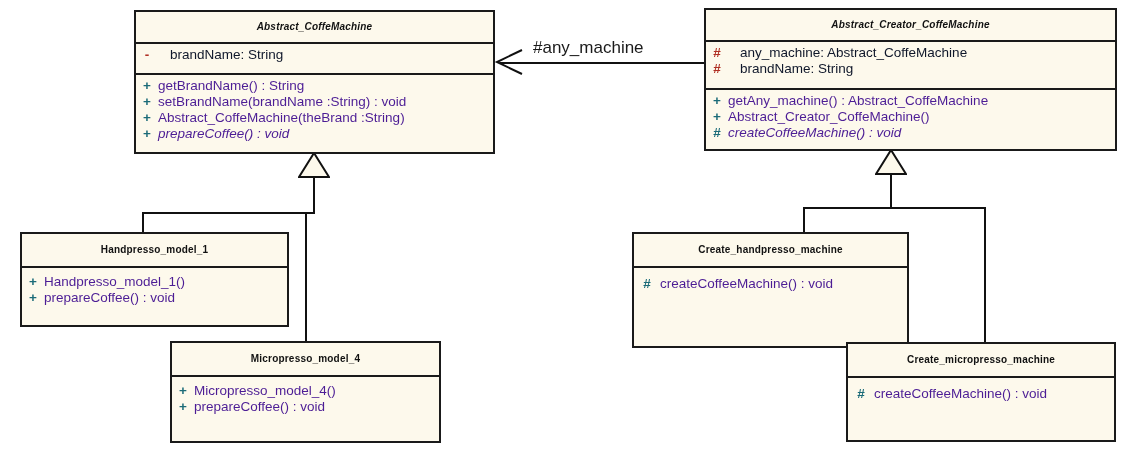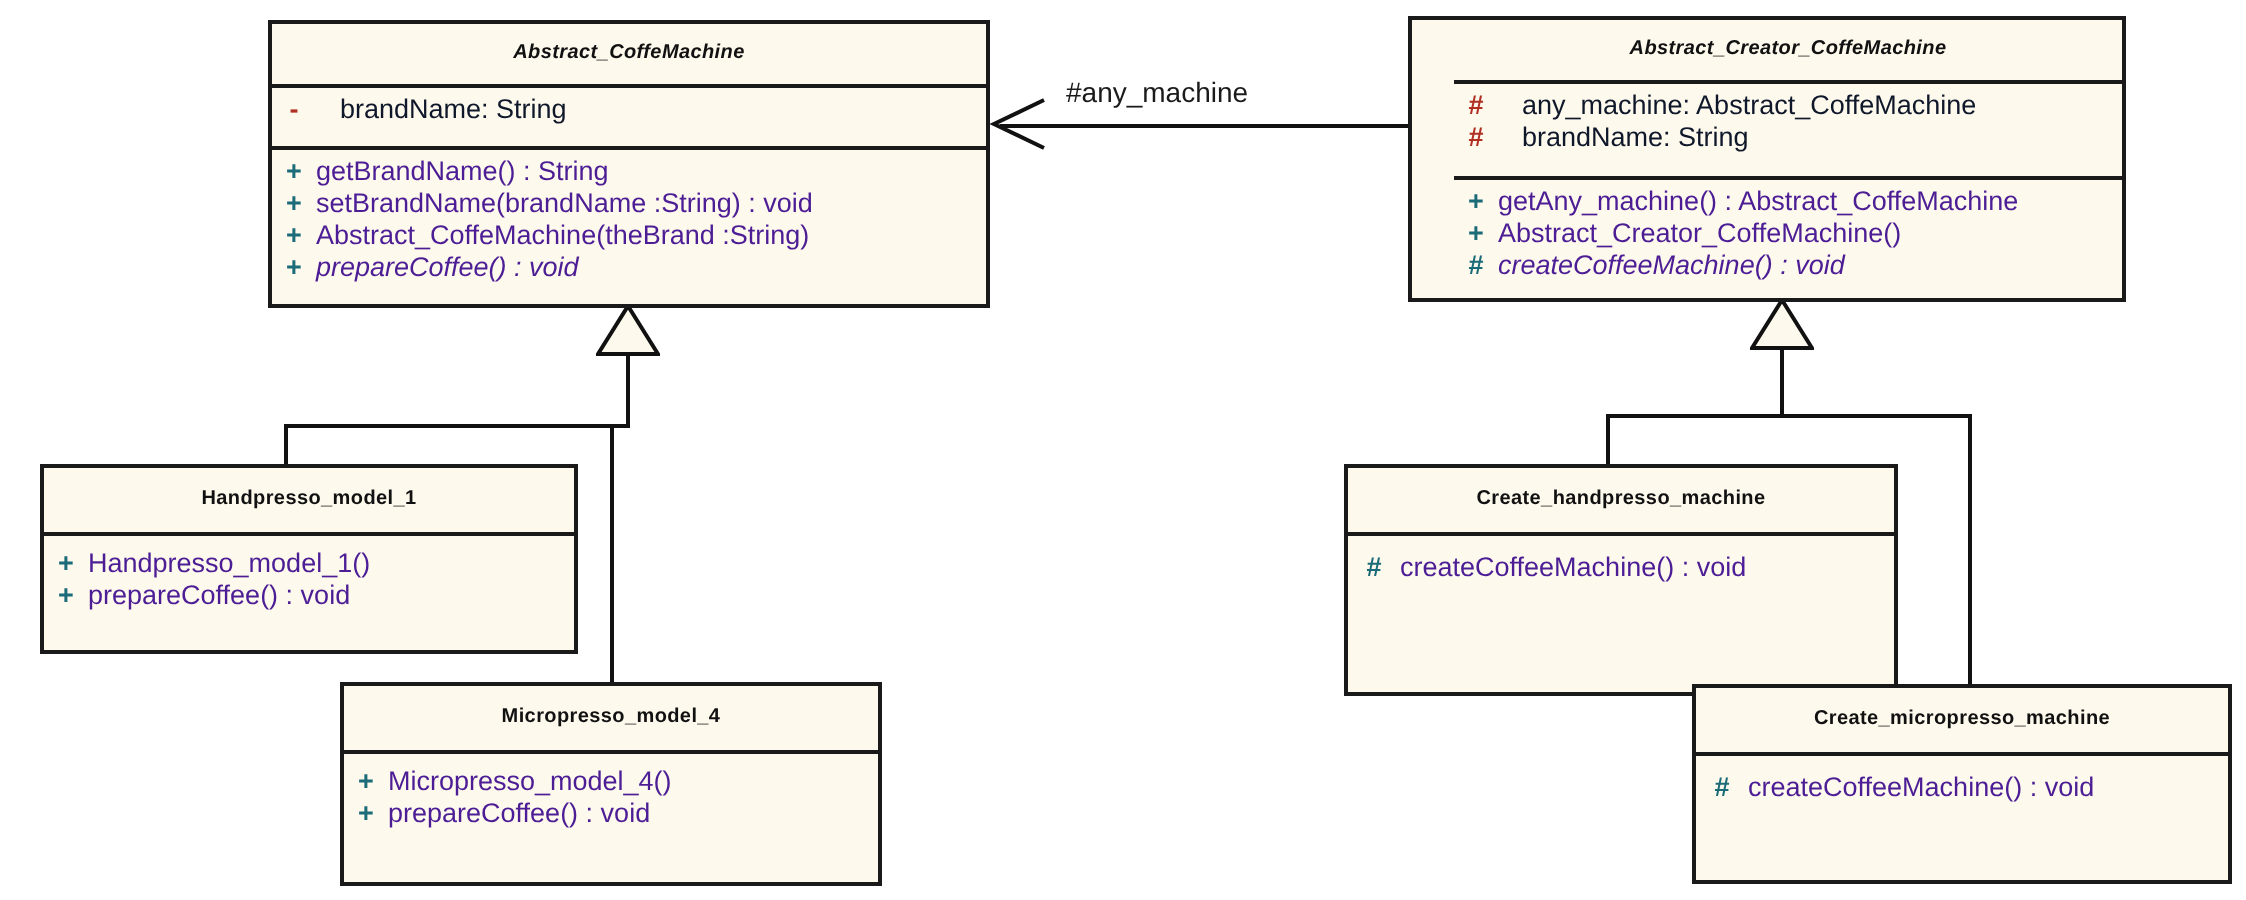--- a/index.html
+++ b/index.html
@@ -75,21 +75,21 @@
   .ln-v {
     position: absolute;
     width: 0;
     border-left: 2px solid #111111;
   }
   .tri {
     position: absolute;
   }
   .assoc-label {
     position: absolute;
-    font-size: 14px;
+    font-size: 17px;
     color: #1a1a1a;
     white-space: nowrap;
   }
   .arrow-open {
     position: absolute;
   }
 </style>
 </head>
 <body>
 
@@ -144,21 +144,21 @@
         <span class="uml-vis">+</span>
         <span class="uml-txt">Abstract_CoffeMachine(theBrand :String)</span>
       </div>
       <div class="uml-row oper">
         <span class="uml-vis">+</span>
         <span class="uml-txt abstract-op">prepareCoffee() : void</span>
       </div>
     </div>
   </div>
 
-  <div class="uml-class" style="left:704px; top:8px; width:359px; height:143px;padding-left:21px;">
+  <div class="uml-class" style="left:704px; top:8px; width:413px; height:143px;">
     <div class="uml-name abstract" style="height:30px; line-height:20px;">Abstract_Creator_CoffeMachine</div>
     <div class="uml-compartment uml-sep" style="height:48px;">
       <div class="uml-row attr">
         <span class="uml-vis">#</span>
         <span class="uml-txt">any_machine:  Abstract_CoffeMachine</span>
       </div>
       <div class="uml-row attr">
         <span class="uml-vis">#</span>
         <span class="uml-txt">brandName:  String</span>
       </div>
@@ -200,21 +200,21 @@
         <span class="uml-vis">+</span>
         <span class="uml-txt">Micropresso_model_4()</span>
       </div>
       <div class="uml-row oper">
         <span class="uml-vis">+</span>
         <span class="uml-txt">prepareCoffee() : void</span>
       </div>
     </div>
   </div>
 
-  <div class="uml-class" style="left:672px; top:232px; width:277px; height:116px;">
+  <div class="uml-class" style="left:632px; top:232px; width:277px; height:116px;">
     <div class="uml-name" style="height:32px; line-height:22px;">Create_handpresso_machine</div>
     <div class="uml-compartment uml-sep" style="padding-top:8px;">
       <div class="uml-row oper">
         <span class="uml-vis" style="width:26px; flex:0 0 26px;">#</span>
         <span class="uml-txt">createCoffeeMachine() : void</span>
       </div>
     </div>
   </div>
 
   <div class="uml-class" style="left:846px; top:342px; width:270px; height:100px;">

